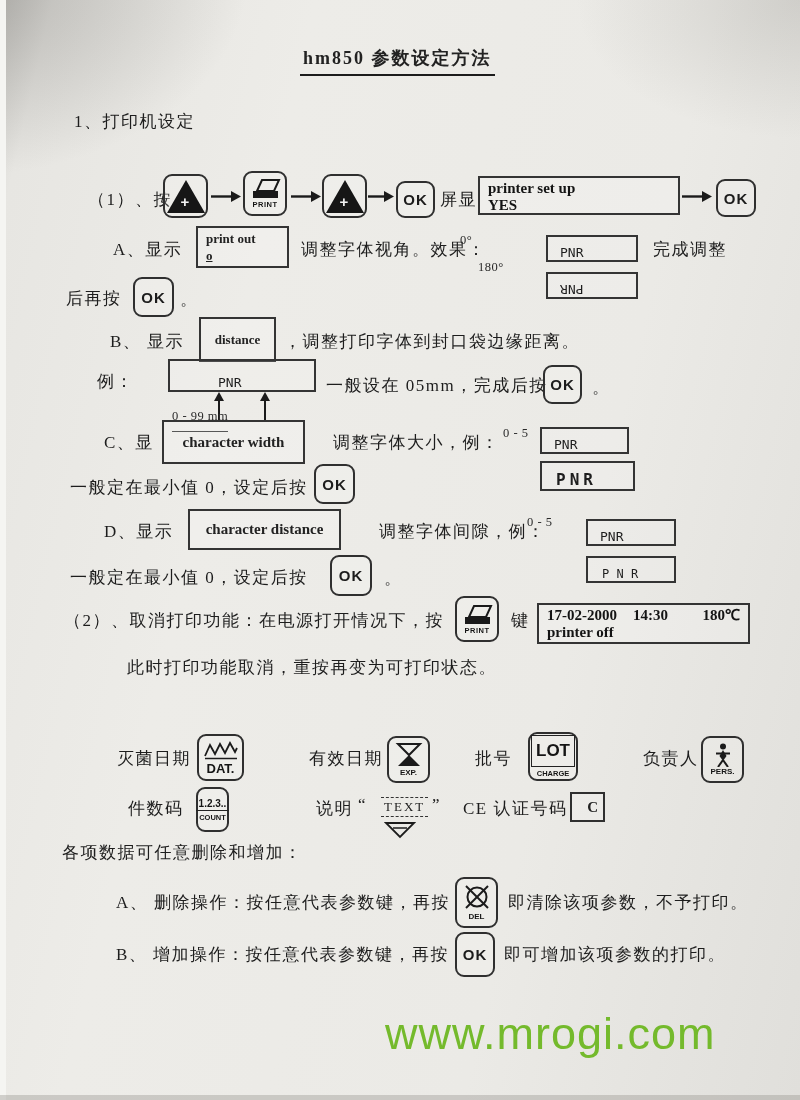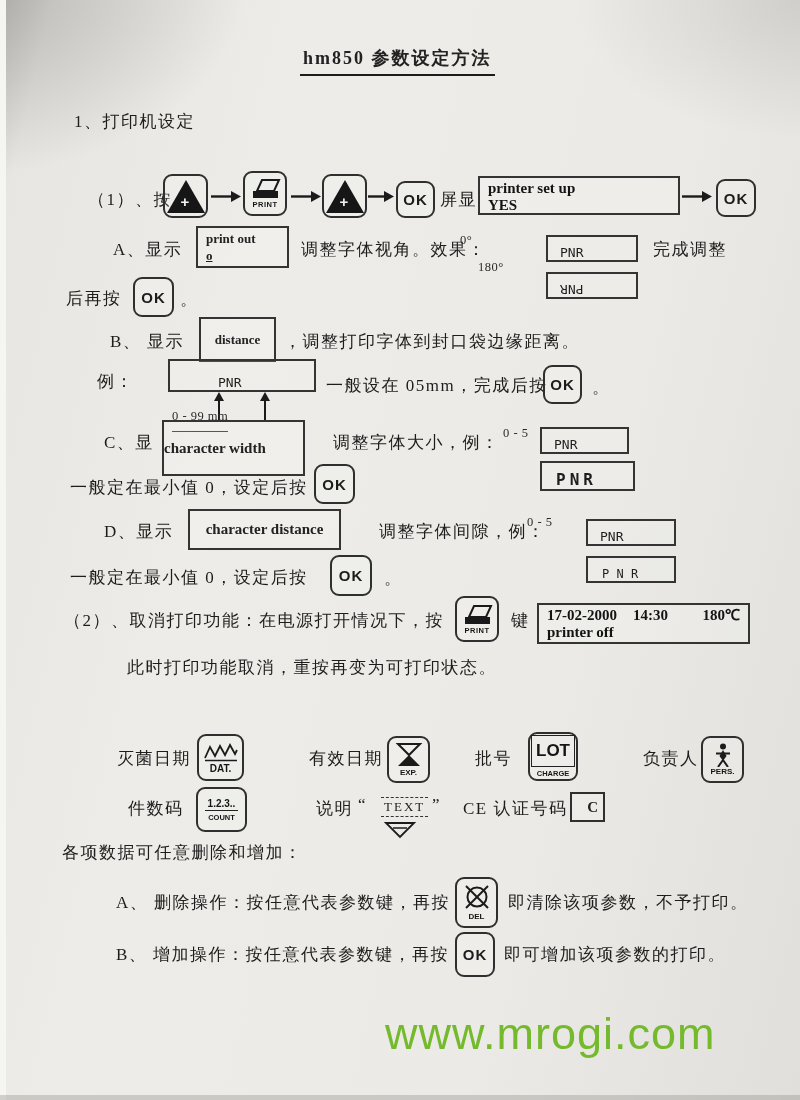--- a/index.html
+++ b/index.html
@@ -136,21 +136,21 @@
       <polygon points="2,9 12,9 7,0" fill="#1b1b1b"></polygon>
     </svg>
   <div class="pos cn" style="left:326px;top:374px">一般设在 05mm，完成后按</div>
   <div class="pos btn" style="left:543px;top:365px;width:39px;height:39px">
       <span class="oktxt">OK</span>
     </div>
   <div class="pos cn" style="left:592px;top:376px">。</div>
   <div class="pos small" style="left:172px;top:409px;border-bottom:1.5px solid #333;padding-bottom:7px">0 - 99 mm</div>
 
   <div class="pos cn" style="left:104px;top:431px">C、显</div>
-  <div class="pos disp" style="left:162px;top:420px;width:143px;height:56px;display:flex;align-items:center;justify-content:flex-start;font-weight:bold;font-size:15px">
+  <div class="pos disp" style="left:162px;top:420px;width:143px;height:44px;display:flex;align-items:center;justify-content:center;font-weight:bold;font-size:15px">
       <span>character width</span>
     </div>
   <div class="pos cn" style="left:333px;top:431px">调整字体大小，例：</div>
   <div class="pos small" style="left:503px;top:426px">0 - 5</div>
   <div class="pos pnrbox" style="left:540px;top:427px;width:89px;height:27px;padding-left:12px">
       <span class="mono">PNR</span>
     </div>
   <div class="pos pnrbox" style="left:540px;top:461px;width:95px;height:30px;padding-left:14px">
       <span class="mono" style="font-size:16px;font-weight:bold;letter-spacing:4px">PNR</span>
     </div>
@@ -196,21 +196,21 @@
   </div>
   <div class="pos cn" style="left:127px;top:656px">此时打印功能取消，重按再变为可打印状态。</div>
 
 
   <div class="pos cn" style="left:117px;top:747px">灭菌日期</div>
   <div class="pos iconbox" style="left:197px;top:734px;width:47px;height:47px">
     <svg width="38" height="22" viewBox="0 0 38 22">
       <polyline points="3,17 8,6 13,15 18,5 23,14 28,4 33,13 35,9" fill="none" stroke="#1b1b1b" stroke-width="1.8"></polyline>
       <line x1="3" y1="19.5" x2="35" y2="19.5" stroke="#1b1b1b" stroke-width="1.5"></line>
     </svg>
-    <span class="keylabel" style="font-size:10px">DAT.</span>
+    <span class="keylabel" style="font-size:13px">DAT.</span>
   </div>
 
   <div class="pos cn" style="left:309px;top:747px">有效日期</div>
   <div class="pos iconbox" style="left:387px;top:736px;width:43px;height:47px">
     <svg width="30" height="26" viewBox="0 0 30 26">
       <path d="M4 2 H26 L15 13 L4 2 Z" fill="none" stroke="#1b1b1b" stroke-width="2"></path>
       <path d="M15 13 L26 24 H4 Z" fill="#1b1b1b"></path>
     </svg>
     <span class="keylabel" style="font-size:8px">EXP.</span>
   </div>
@@ -227,21 +227,21 @@
       <circle cx="11" cy="3.5" r="3" fill="#1b1b1b"></circle>
       <path d="M11 7 L14.5 13 L11 18 L7.5 13 Z" fill="#1b1b1b"></path>
       <line x1="4" y1="10.5" x2="18" y2="10.5" stroke="#1b1b1b" stroke-width="2"></line>
       <line x1="11" y1="17" x2="6" y2="24" stroke="#1b1b1b" stroke-width="2"></line>
       <line x1="11" y1="17" x2="16" y2="24" stroke="#1b1b1b" stroke-width="2"></line>
     </svg>
     <span class="keylabel" style="font-size:8px">PERS.</span>
   </div>
 
   <div class="pos cn" style="left:128px;top:797px">件数码</div>
-  <div class="pos iconbox" style="left:196px;top:787px;width:51px;height:45px">
+  <div class="pos iconbox" style="left:196px;top:787px;width:33px;height:45px">
     <span class="keylabel" style="font-size:10px;border-bottom:1.5px solid #222;padding:0 3px 1px">1.2.3..</span>
     <span class="keylabel" style="font-size:7.5px;margin-top:2px">COUNT</span>
   </div>
 
   <div class="pos cn" style="left:316px;top:797px">说明</div>
   <div class="pos cn" style="left:358px;top:795px">“</div>
   <div class="pos textsym" style="left:381px;top:797px">TEXT</div>
   <div class="pos cn" style="left:432px;top:795px">”</div>
   <svg class="pos" style="left:384px;top:821px" width="32" height="18">
     <polygon points="2,2 30,2 16,16" fill="none" stroke="#1b1b1b" stroke-width="1.8"></polygon>

